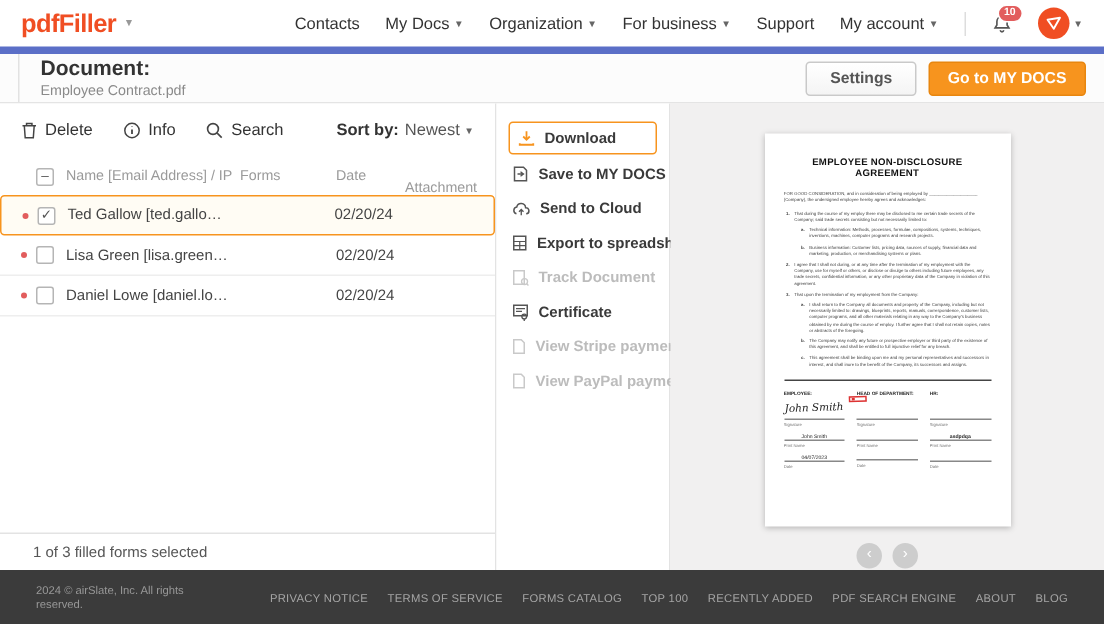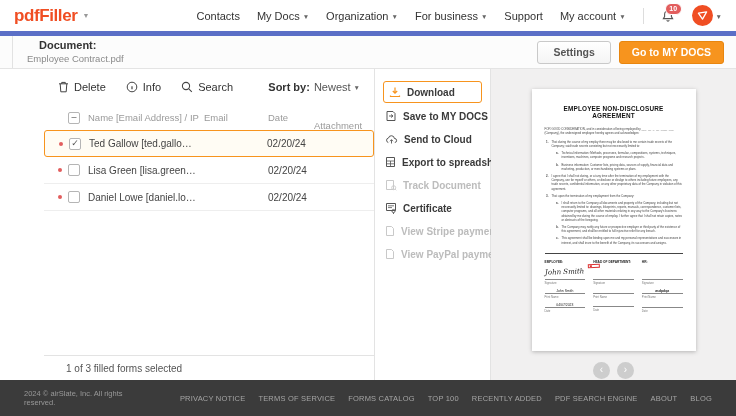--- a/index.html
+++ b/index.html
@@ -25,30 +25,30 @@
   .blue-bar { height:5px; background:#5b6fc7; }
   
   .subheader { height:33px; background:#fcfcfc; border-bottom:1px solid #e4e4e4;
     display:flex; align-items:center; padding:0 12px; }
   .ff-block { display:flex; align-items:center; gap:8px; width:288px; }
   .ff-title { font-size:14px; color:#4a4a4a; font-weight:500; }
   .ff-badge { background:#e66; color:#fff; font-size:7.5px; font-weight:bold; border-radius:50%;
     width:13px; height:13px; display:flex; align-items:center; justify-content:center; margin:-10px 0 0 -2px; }
   .sub-divider { width:1px; align-self:stretch; background:#e2e2e2; }
   .doc-info { padding-left:14px; line-height:1.35; }
-  .doc-label { font-size:11px; font-weight:bold; color:#333;margin-left:12px; }
+  .doc-label { font-size:14px; font-weight:bold; color:#333; }
   .doc-name { font-size:9.5px; color:#8a8a8a; }
   .sub-actions { margin-left:auto; display:flex; gap:8px; }
   .btn-settings { height:23px; padding:0 15px; font-size:10.5px; font-weight:bold; color:#555;
     background:linear-gradient(#fff,#f4f4f4); border:1px solid #c9c9c9; border-radius:3px; cursor:pointer;
     font-family:inherit; }
   .btn-orange { height:23px; padding:0 12px; font-size:10.5px; font-weight:bold; color:#fff;
     background:#f7941e; border:1px solid #e8860f; border-radius:3px; cursor:pointer; font-family:inherit; }
   
-  .main { flex:1; display:flex; min-height:0;padding-left:44px; }
+  .main { flex:1; display:flex; min-height:0; }
   .list-panel { width:331px; border-right:1px solid #e3e3e3; display:flex; flex-direction:column; background:#fff; }
   .list-toolbar { height:36px; display:flex; align-items:center; padding:0 14px; gap:20px; }
   .tool-btn { display:flex; align-items:center; gap:5px; font-size:11px; color:#333; font-weight:500; cursor:pointer; }
   .tool-btn svg { color:#444; }
   .sort-wrap { margin-left:auto; display:flex; align-items:center; gap:4px; font-size:11px; }
   .sort-label { font-weight:bold; color:#333; }
   .sort-value { color:#555; cursor:pointer; display:flex; align-items:center; gap:3px; }
   .thead { height:25px; display:flex; align-items:center; padding:0 8px 0 14px; font-size:9.5px; color:#9a9a9a; }
   .col-check { width:30px; display:flex; align-items:center; gap:6px; }
   .col-name { flex:1; min-width:0; }
@@ -202,21 +202,21 @@
           </span>
         </div>
       </div>
 
       <div class="thead">
         <div class="col-check">
           <span style="width:4px"></span>
           <span class="checkbox">–</span>
         </div>
         <div class="col-name">Name [Email Address] / IP</div>
-        <div class="col-status">Email</div>
+        <div class="col-status">Forms</div>
         <div class="col-date">Date</div>
         <div class="col-attach">Attachment</div>
       </div>
 
       <div class="row selected">
         <div class="col-check">
           <span class="red-dot"></span>
           <span class="checkbox">✓</span>
         </div>
         <div class="col-name name-text">Ted Gallow [ted.gallow@email.em] / 83.4…</div>

